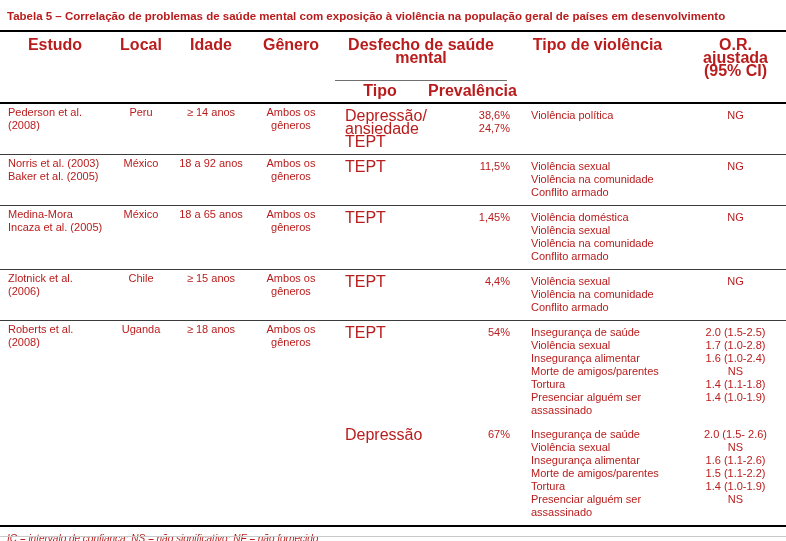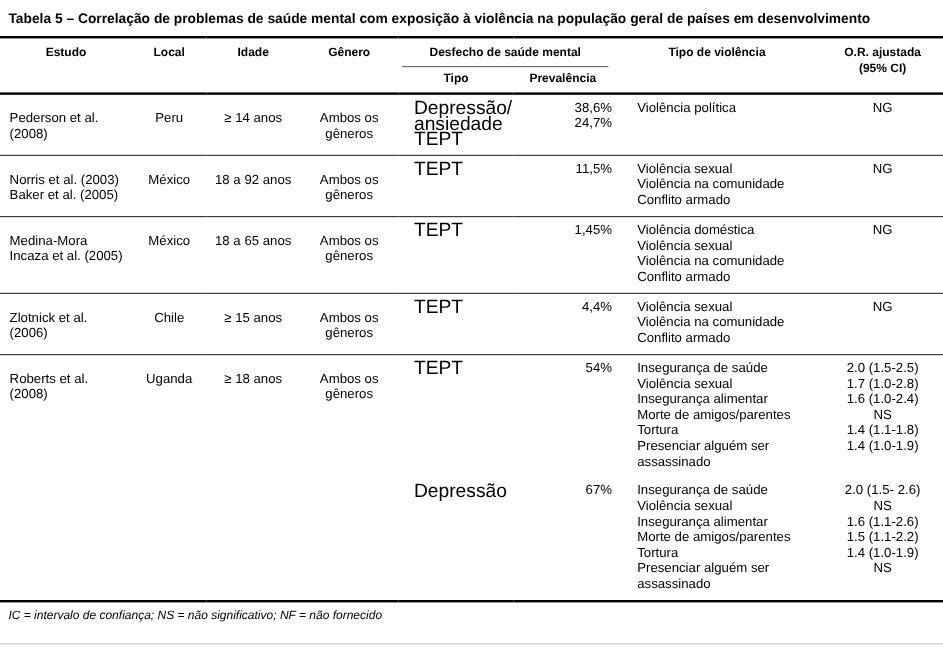--- a/index.html
+++ b/index.html
@@ -1,20 +1,20 @@
 <!DOCTYPE html>
 <html><head>
 <meta charset="utf-8">
 <style>
   html,body { margin:0; padding:0; background:#ffffff; }
   .page {
     position:relative;
     width:786px; height:541px;
     background:#ffffff;
-    color:#000000;
+    color:#b91c1c;
     font-family:"Liberation Sans", sans-serif;
     overflow:hidden;
   }
   .title {
     font-weight:bold;
     font-size:11.5px;
     line-height:14px;
     padding:9px 7px 0 7px;
     white-space:nowrap;
   }
@@ -22,32 +22,32 @@
     border-collapse:collapse;
     table-layout:fixed;
     width:786px;
     margin-top:7px;
   }
   col.c1{width:110px} col.c2{width:62px} col.c3{width:78px} col.c4{width:82px}
   col.c5{width:96px} col.c6{width:82px} col.c7{width:175px} col.c8{width:101px}
 
   thead { border-top:2px solid #000; border-bottom:2px solid #000; }
   th {
-    font-weight:bold; font-size:10px; line-height:13px;
+    font-weight:bold; font-size:16px; line-height:13px;
     vertical-align:top; text-align:center;
     padding:6px 0 2px 0;
   }
   th.group { padding:6px 0 0 0; }
-  .group-label { border-bottom:1px solid #707070; padding-bottom:4px; margin:0 3px;text-align:center; }
+  .group-label { border-bottom:1px solid #707070; padding-bottom:16px; margin:0 3px;text-align:center; }
   tr.subhead th { padding:3px 0 5px 0; }
 
   tbody td {
     font-size:11px; line-height:13px;
     vertical-align:top;
-    padding:14px 0 6px 0;
+    padding:2px 0 6px 0;
   }
   tbody tr { border-bottom:1px solid #3c3c3c; }
   tbody tr.last { border-bottom:2px solid #000;margin-left:12px; }
 
   td.estudo { padding-left:8px; white-space:pre-line; text-align:left; }
   td.local, td.idade, td.genero { text-align:center; white-space:pre-line; }
   td.blockarea { padding:0; }
 
   .block { display:flex; align-items:flex-start; padding:5px 0 6px 0; }
   .b-tipo { width:96px; box-sizing:border-box; padding-left:13px; white-space:pre-line; font-size:16px; line-height:13px; }

